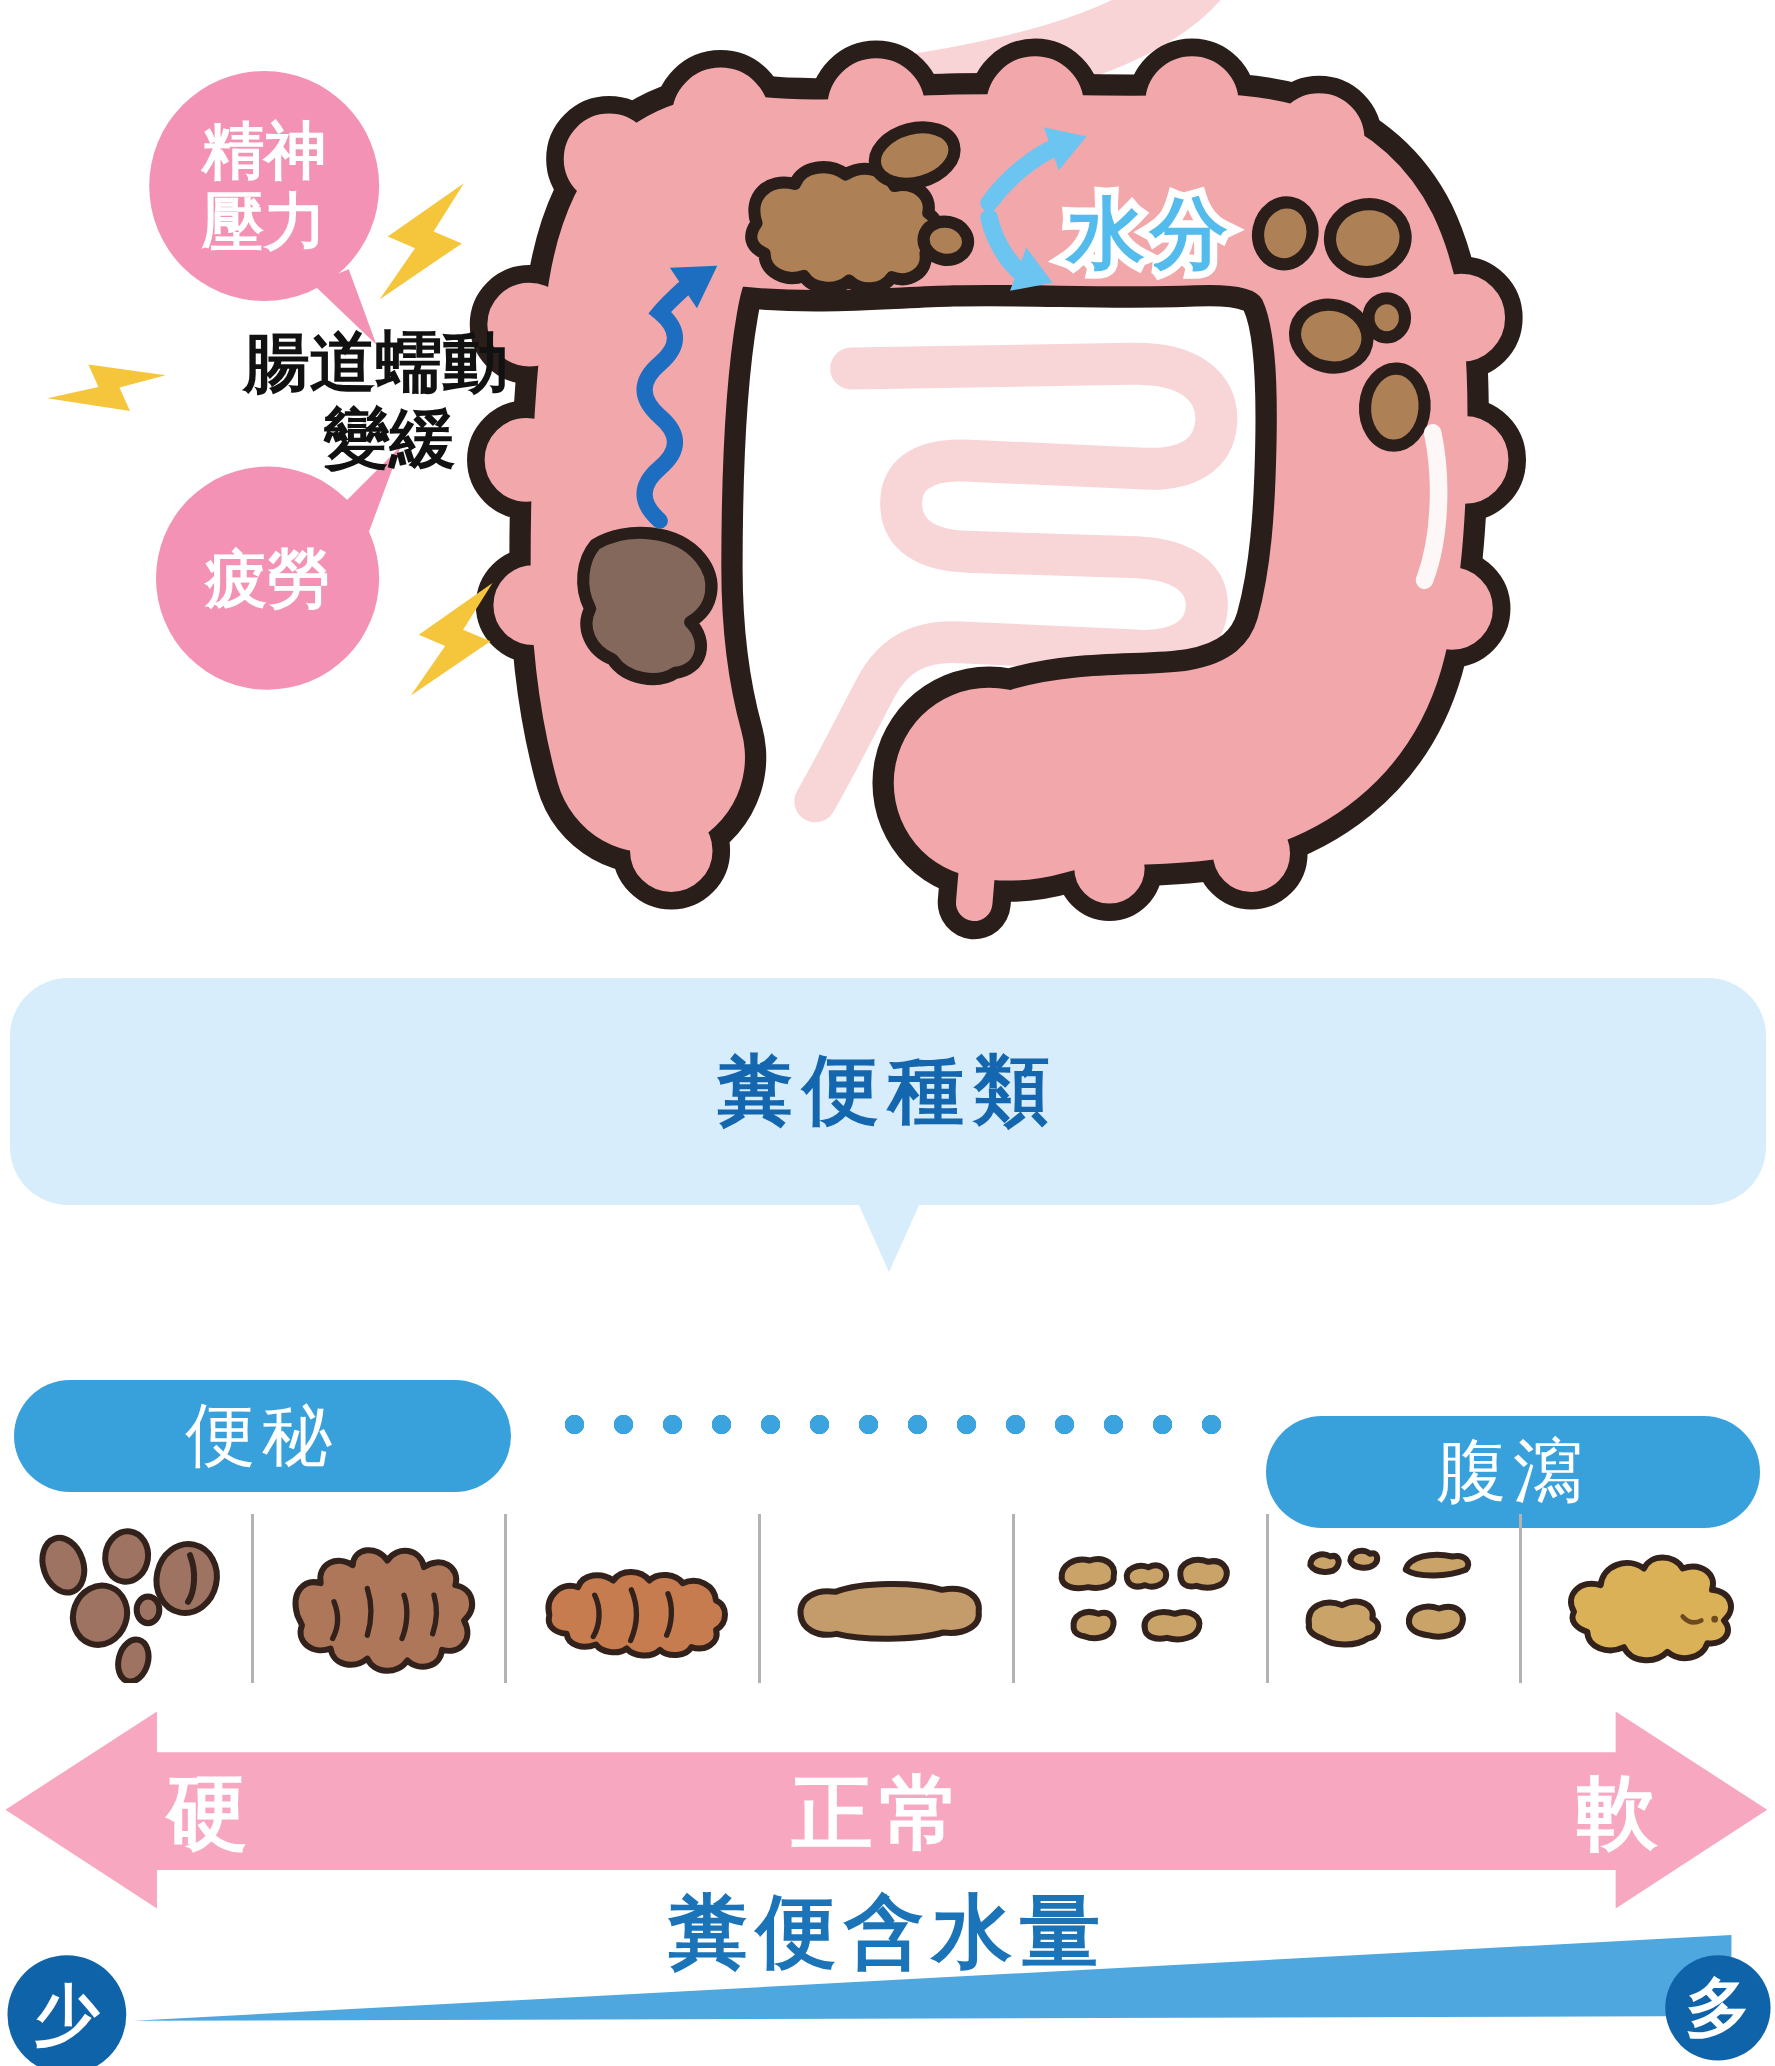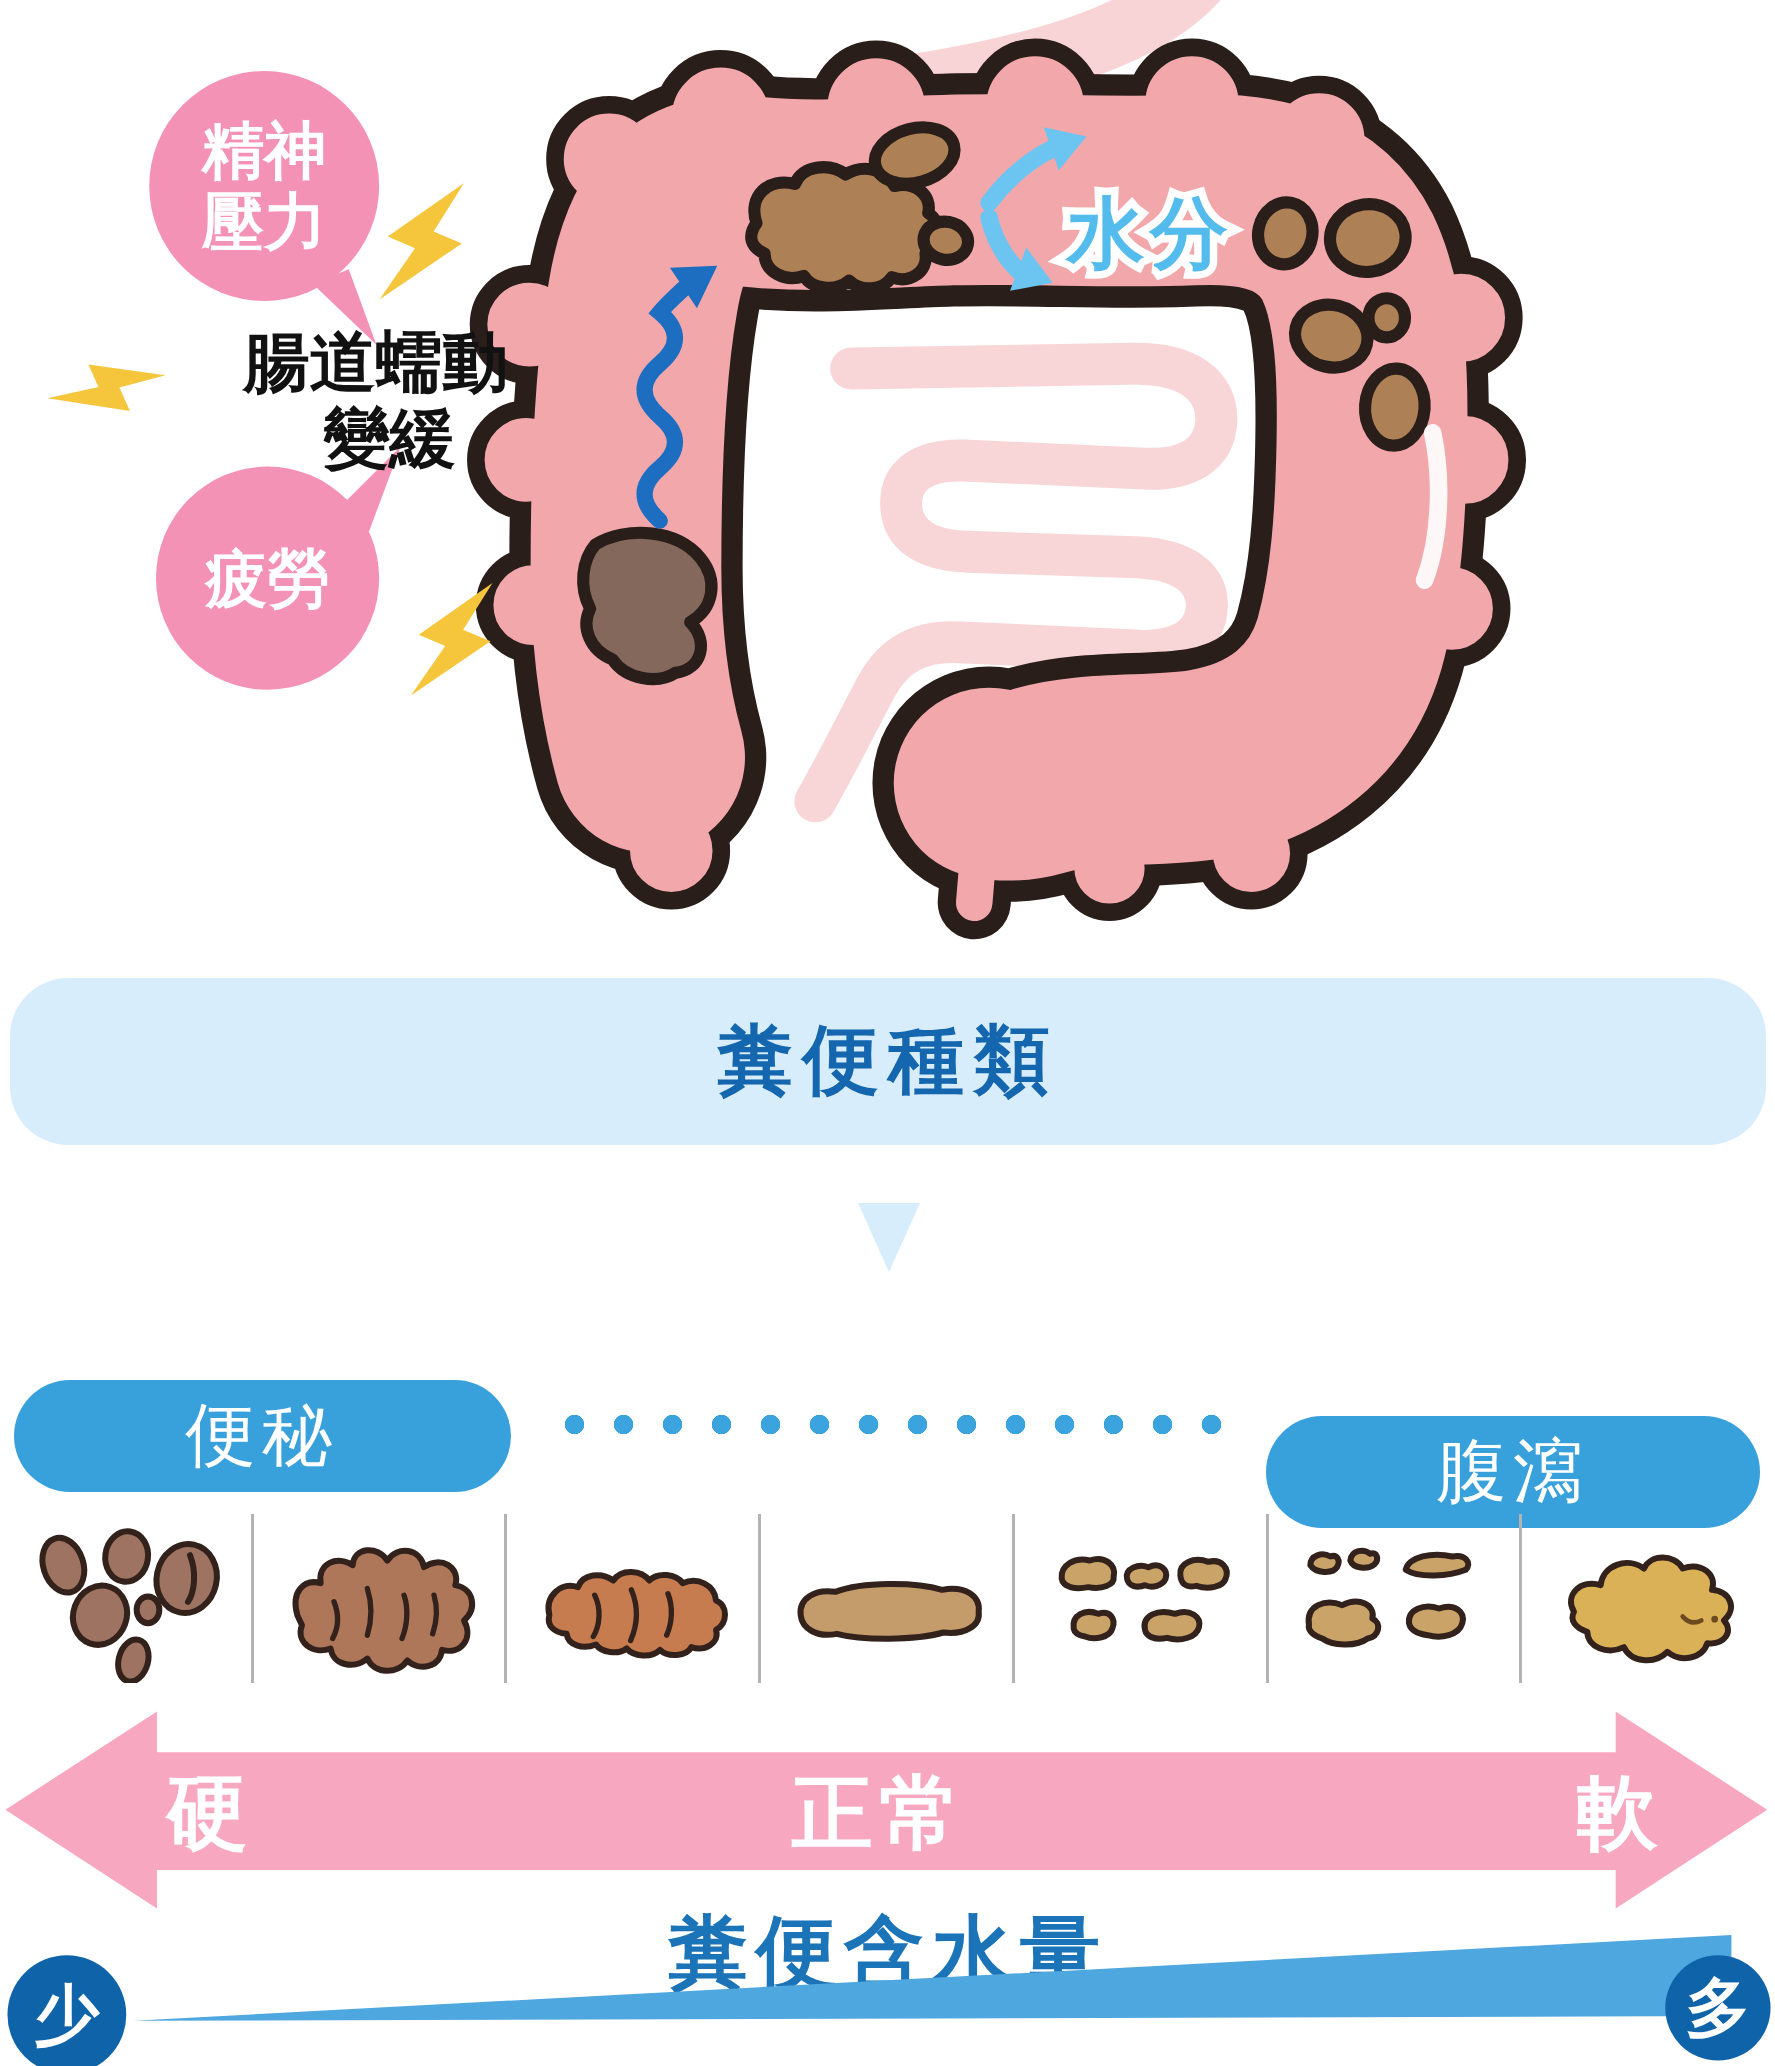--- a/index.html
+++ b/index.html
@@ -2,21 +2,21 @@
 <html style="font-size:10.8px"><head>
 <meta charset="utf-8">
 <style>
   html,body{margin:0;padding:0;background:#fff;}
   body{width:1776px;height:2066px;position:relative;overflow:hidden;
        font-family:"Liberation Sans",sans-serif;}
   .abs{position:absolute;}
   svg text{font-family:"Liberation Sans",sans-serif;font-weight:bold;}
 
   
-  .banner{top:978px;left:10px;width:1756px;height:167px;background:#D8EDFB;
+  .banner{top:978px;left:10px;width:1756px;height:227px;background:#D8EDFB;
           border-radius:58px;display:flex;align-items:center;justify-content:center;}
   .banner-title{font-size:76px;font-weight:bold;color:#1467AE;letter-spacing:9.5px;}
   .banner-tail{top:1203px;left:858px;width:0;height:0;
                border-left:31px solid transparent;border-right:31px solid transparent;
                border-top:69px solid #D8EDFB;}
 
   
   .pill{height:112px;background:#38A1DB;border-radius:58px;display:flex;
         align-items:center;justify-content:center;color:#fff;font-size:70px;
         font-weight:normal;letter-spacing:6.8px;}
@@ -30,21 +30,21 @@
   .stool-row{top:1514px;left:0;width:1776px;height:169px;display:flex;}
   .stool-cell{width:254px;height:169px;box-sizing:border-box;
               border-right:3.4px solid #B3B3B3;display:flex;align-items:center;justify-content:center;}
   .stool-cell:last-child{border-right:none;}
 
   
   .hard-arrow{top:1710px;left:0;}
 
   
   .water-title{top:1879px;left:0;width:1776px;text-align:center;font-size:80px;
-               font-weight:bold;color:#1B73B8;letter-spacing:8px;margin-top:21px;}
+               font-weight:bold;color:#1B73B8;letter-spacing:8px;}
 
   
   .wedge{top:1931px;left:0;}
 </style>
 </head>
 <body>
 
 <svg class="abs" style="top:0;left:0" width="1776" height="967" viewBox="0 0 2625 1430">
 
   <path d="M1790,-60 C1730,40 1560,105 1245,142" stroke="#F8D4D6" stroke-width="95" fill="none" stroke-linecap="round"></path>

